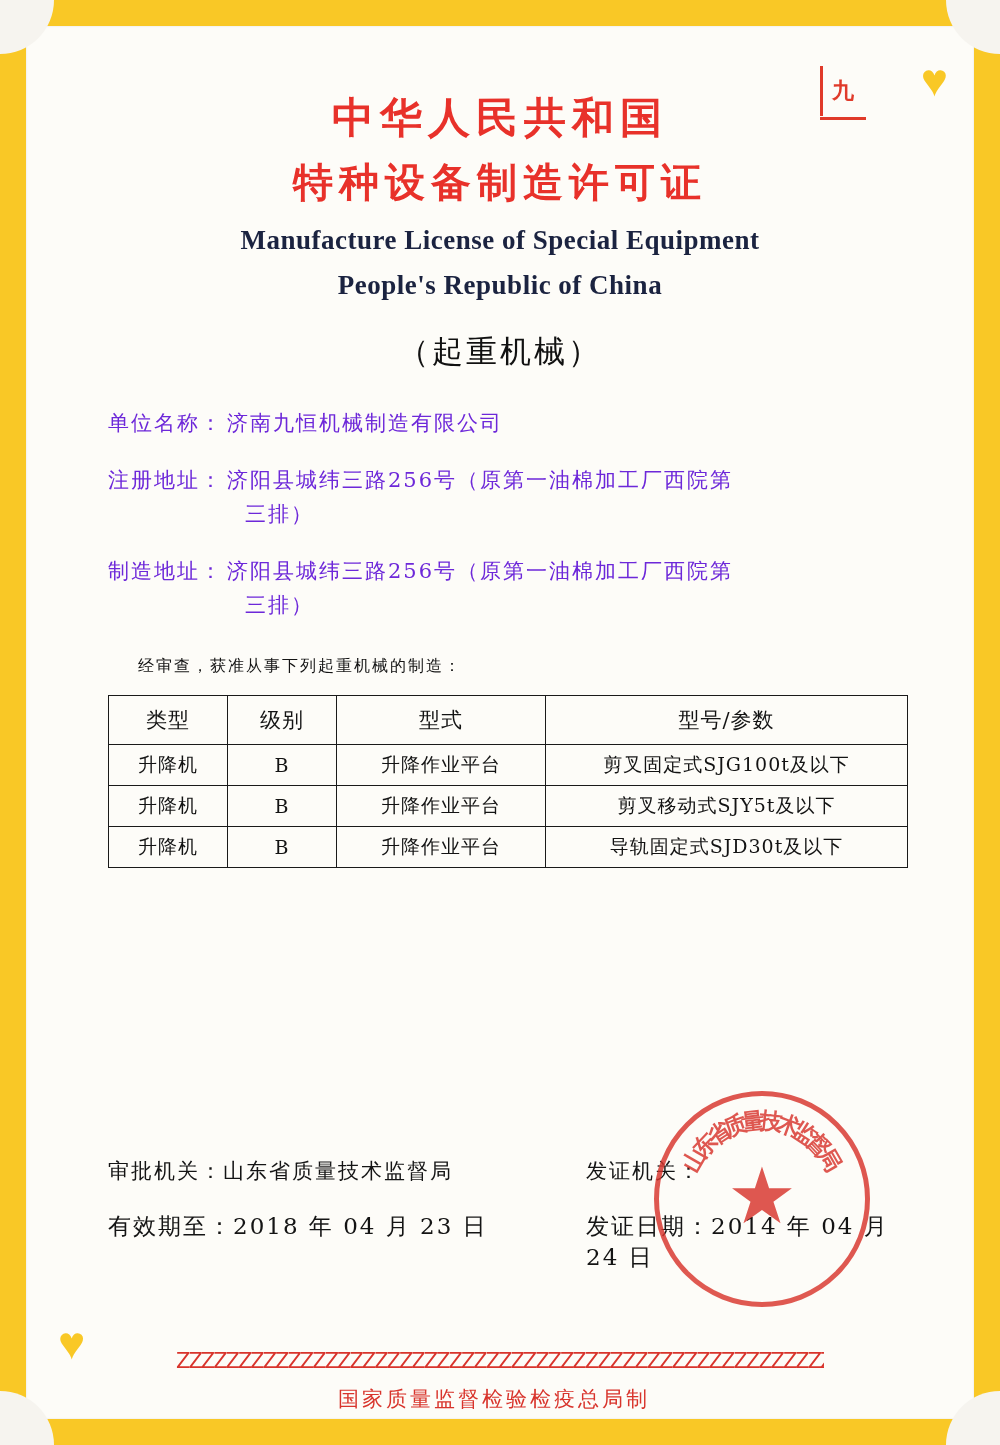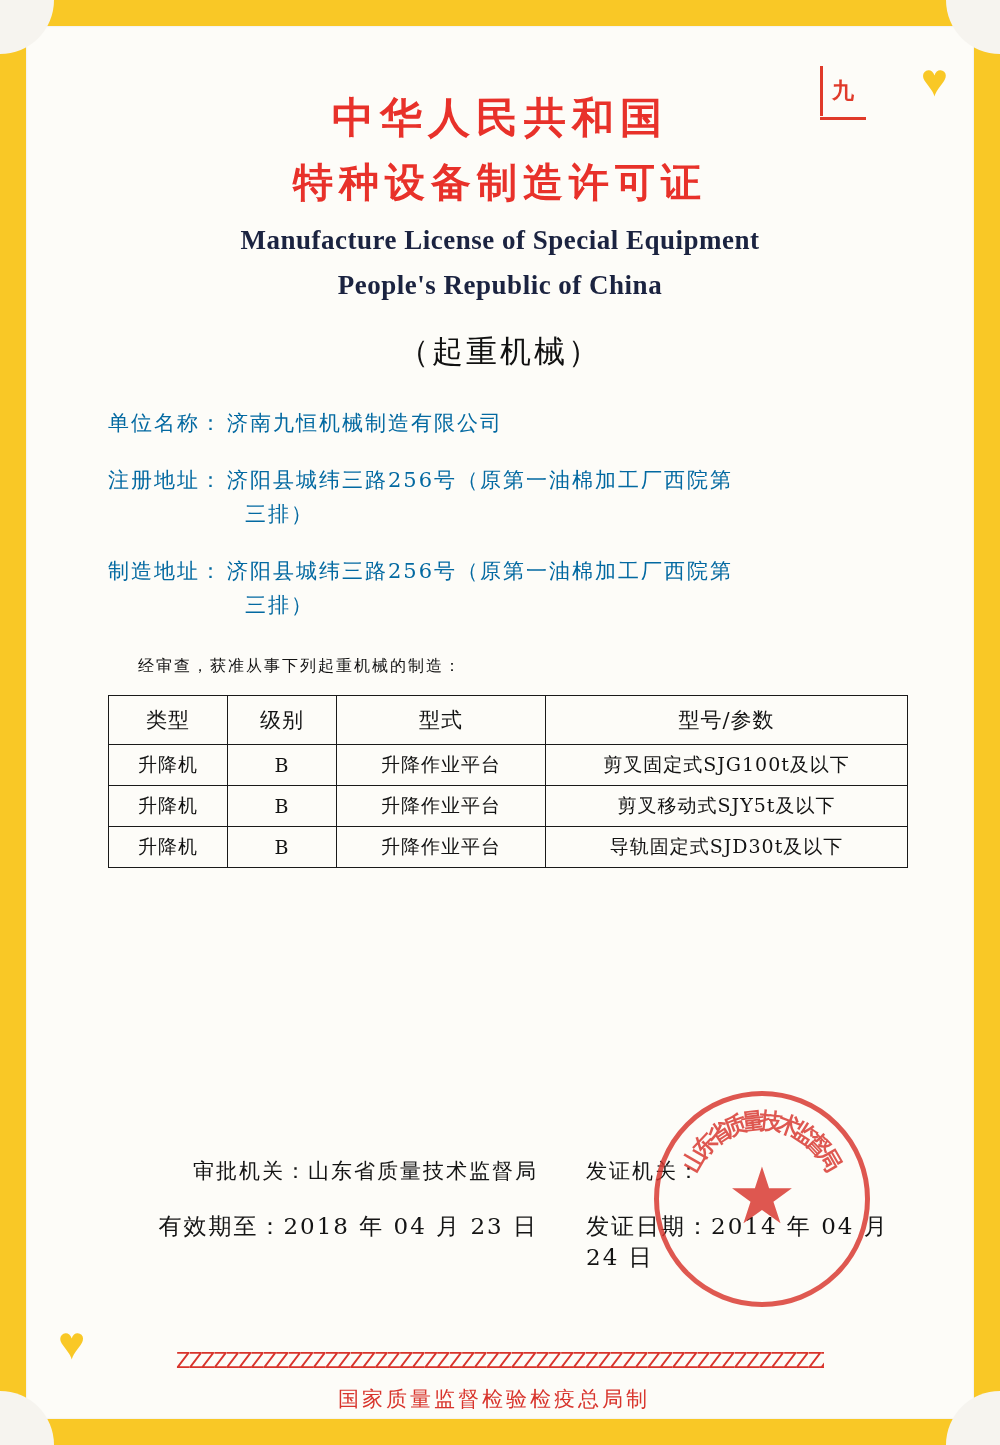--- a/index.html
+++ b/index.html
@@ -141,21 +141,21 @@
   }
 
   .fields {
     margin-top: 34px;
     padding-left: 82px;
     padding-right: 48px;
   }
   .field-row {
     display: flex;
     font-size: 21px;
-    color: #0369a1;
+    color: #6d28d9;
     font-family: "DejaVu Serif", serif;
     letter-spacing: 2px;
     margin-bottom: 24px;
     line-height: 1.6;
   }
   .field-label {
     white-space: nowrap;
     flex: 0 0 auto;
   }
   .field-value {
@@ -208,21 +208,21 @@
     bottom: 120px;
     font-family: "DejaVu Serif", serif;
     color: #141414;
   }
   .footer-row {
     display: flex;
     font-size: 21px;
     letter-spacing: 2px;
     margin-bottom: 26px;
   }
-  .footer-left { width: 430px; text-align: right; }
+  .footer-left { width: 430px; }
   .footer-right { flex: 1; margin-left: 48px; }
   .footer-val-big {
     font-size: 23px;
     letter-spacing: 2px;
   }
 
   
   .seal {
     position: absolute;
     right: 104px;

